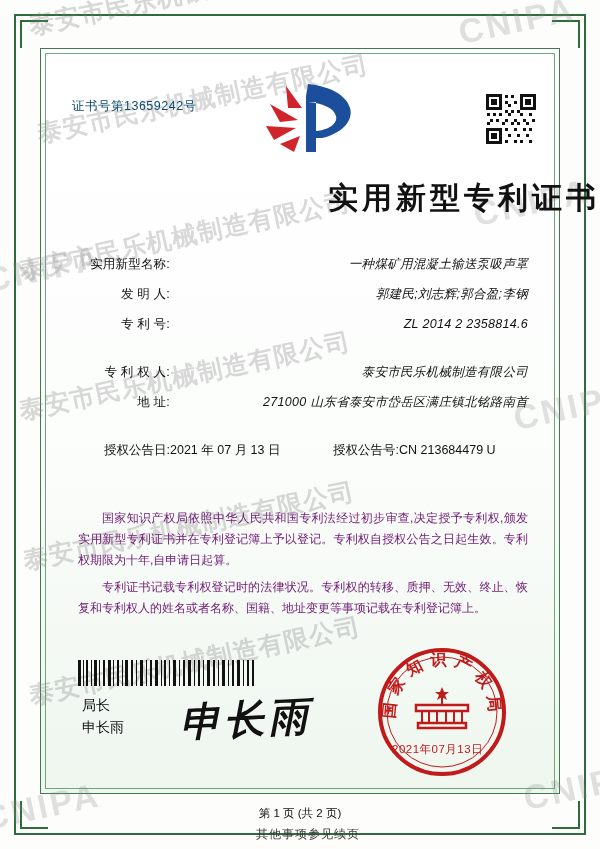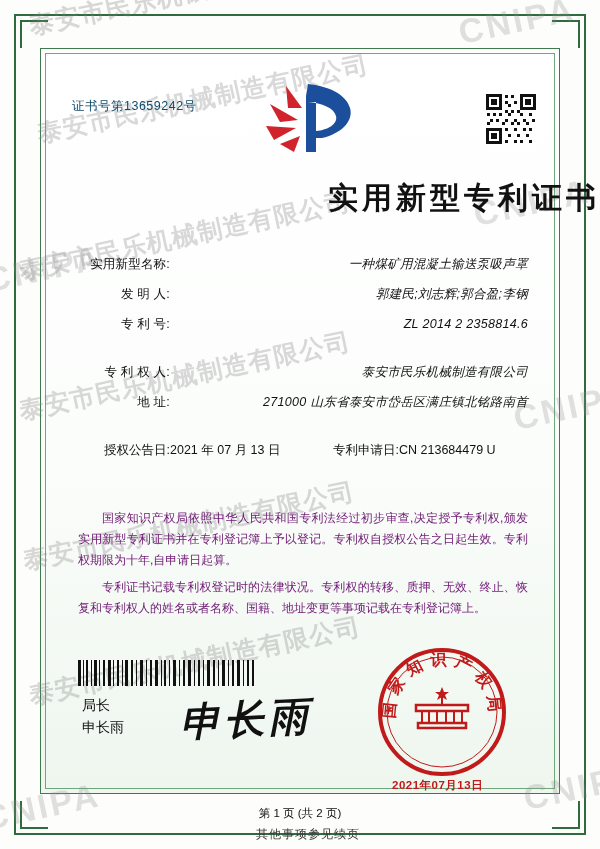--- a/index.html
+++ b/index.html
@@ -202,22 +202,21 @@
     width: 134px; height: 134px;
     z-index: 12;
   }
   .seal-date {
     position: absolute;
     left: 392px; top: 742px;
     font-size: 11.5px;
     color: #c01a1a;
     letter-spacing: 0.5px;
     z-index: 14;
-    font-weight: bold;
-    margin-top: 36px;
+    font-weight: normal;
   }
   
   .page-no {
     position: absolute;
     left: 0; right: 0; top: 806px;
     text-align: center;
     font-size: 11.5px;
     color: #111;
     z-index: 10;
   }
@@ -349,21 +348,21 @@
       <span class="lbl">地 址:</span>
       <span class="val">271000 山东省泰安市岱岳区满庄镇北铭路南首</span>
     </div>
     <div style="height:18px"></div>
     <div class="row-split">
       <span class="half first">
         <span class="lbl">授权公告日:</span>
         <span>2021 年 07 月 13 日</span>
       </span>
       <span class="half">
-        <span class="lbl2">专利申请日:</span>
+        <span class="lbl2">授权公告号:</span>
         <span>CN 213684479 U</span>
       </span>
     </div>
   </div>
 
   <div class="paras">
     <p>国家知识产权局依照中华人民共和国专利法经过初步审查,决定授予专利权,颁发实用新型专利证书并在专利登记簿上予以登记。专利权自授权公告之日起生效。专利权期限为十年,自申请日起算。</p>
     <p>专利证书记载专利权登记时的法律状况。专利权的转移、质押、无效、终止、恢复和专利权人的姓名或者名称、国籍、地址变更等事项记载在专利登记簿上。</p>
   </div>
 

